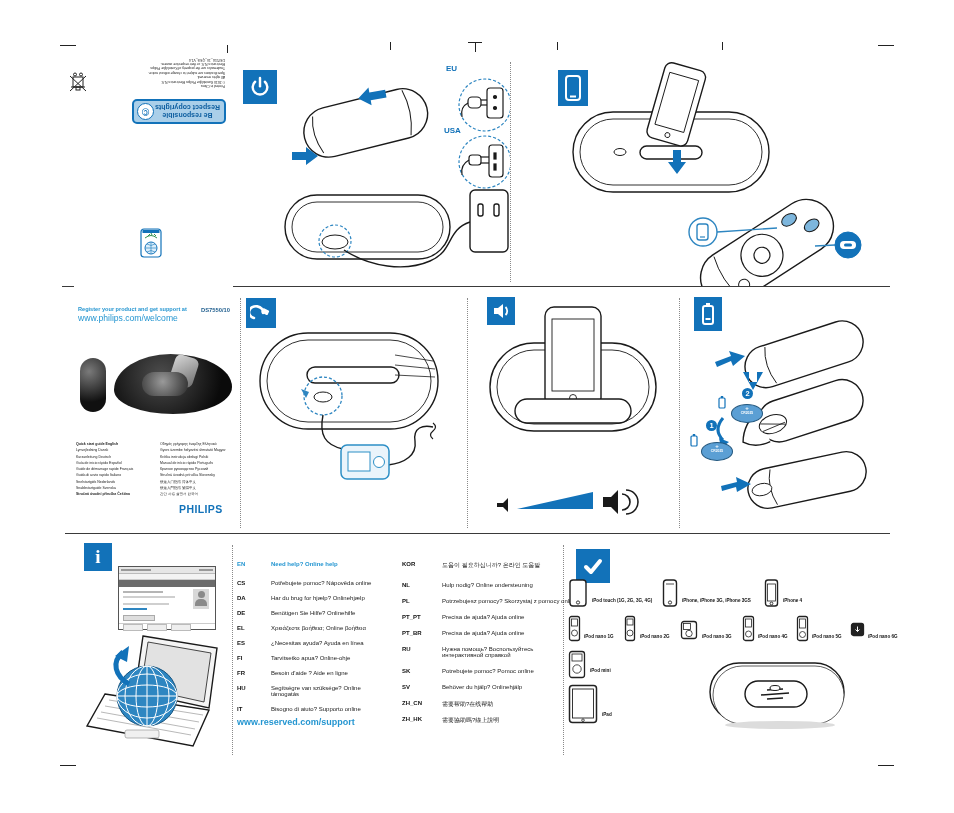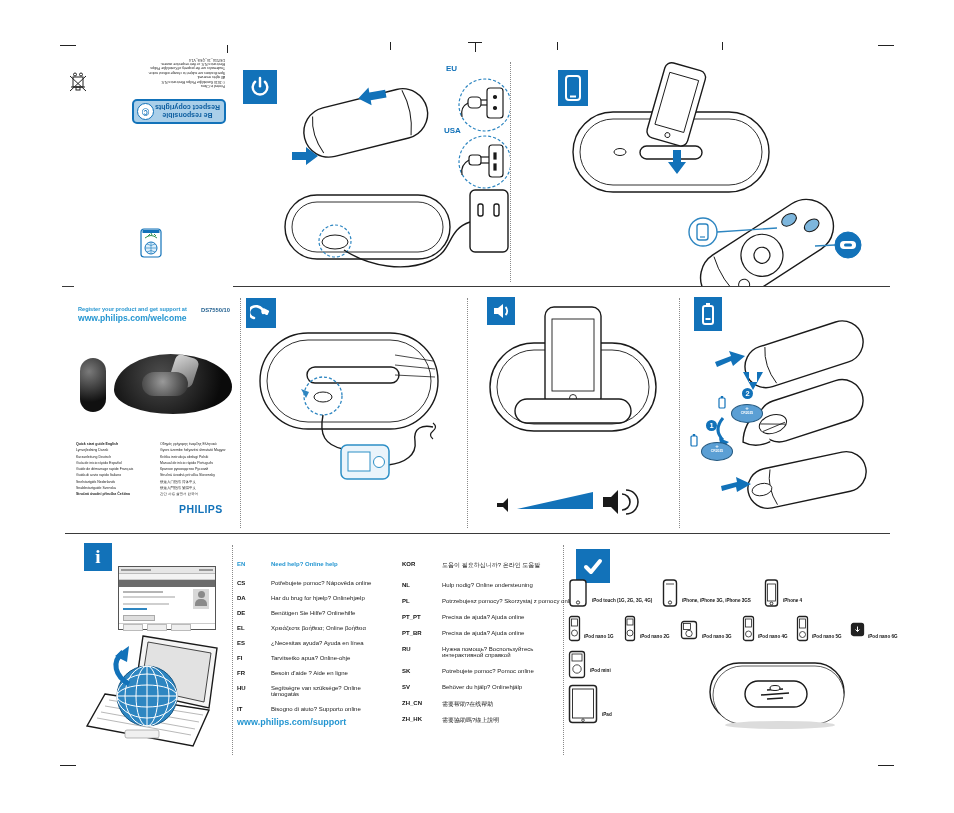--- a/index.html
+++ b/index.html
@@ -194,21 +194,21 @@
 
       <line x1="300" y1="186" x2="320" y2="185" stroke="#2e86c1" stroke-width="1.4"></line>
       <circle cx="333" cy="185" r="13" fill="#1272b9" stroke="#1272b9"></circle>
       <rect x="325" y="181" width="16" height="8" rx="4" fill="#fff"></rect>
       <rect x="329" y="183.5" width="8" height="3" rx="1.5" fill="#1272b9"></rect>
     </svg>
   </div>
 
   <div>
     <div class="ab" style="left:78px;top:306px;font-size:5.6px;font-weight:bold;color:#2596d1">Register your product and get support at</div>
-    <div class="ab blue" style="left:78px;top:313px;font-size:8.6px;font-weight:bold">www.philips.com/welcome</div>
+    <div class="ab blue" style="left:78px;top:313px;font-size:8.6px;font-weight:normal">www.philips.com/welcome</div>
     <div class="ab" style="left:201px;top:307px;font-size:5.8px;color:#1f5e8e;font-weight:bold">DS7550/10</div>
 
     <div class="ab" style="left:78px;top:350px;width:156px;height:68px">
       <div class="ab" style="left:2px;top:8px;width:26px;height:54px;border-radius:13px;background:radial-gradient(circle at 35% 25%, #7a7a7a, #101010 70%)"></div>
       <div class="ab" style="left:36px;top:4px;width:118px;height:60px;border-radius:48% 52% 50% 50%/60% 55% 45% 40%;background:radial-gradient(circle at 40% 35%, #4d4d4d, #0a0a0a 75%)"></div>
       <div class="ab" style="left:94px;top:6px;width:24px;height:30px;border-radius:6px;background:linear-gradient(135deg,#d9d9d9,#6e6e6e);transform:rotate(18deg)"></div>
       <div class="ab" style="left:64px;top:22px;width:46px;height:24px;border-radius:12px;background:radial-gradient(circle at 45% 40%, #9a9a9a, #2a2a2a)"></div>
     </div>
 
     <div class="ab lang" style="left:76px;top:441px;width:72px">
@@ -409,21 +409,21 @@
     <div class="hrow" style="left:237px;top:561px"><span class="code en" style="width:26px">EN</span><span class="htxt en" style="margin-left:8px">Need help? Online help</span></div>
     <div class="hrow" style="left:237px;top:580px"><span class="code" style="width:26px">CS</span><span class="htxt" style="margin-left:8px">Potřebujete pomoc? Nápověda online</span></div>
     <div class="hrow" style="left:237px;top:595px"><span class="code" style="width:26px">DA</span><span class="htxt" style="margin-left:8px">Har du brug for hjælp? Onlinehjælp</span></div>
     <div class="hrow" style="left:237px;top:610px"><span class="code" style="width:26px">DE</span><span class="htxt" style="margin-left:8px">Benötigen Sie Hilfe? Onlinehilfe</span></div>
     <div class="hrow" style="left:237px;top:625px"><span class="code" style="width:26px">EL</span><span class="htxt" style="margin-left:8px">Χρειάζεστε βοήθεια; Online βοήθεια</span></div>
     <div class="hrow" style="left:237px;top:640px"><span class="code" style="width:26px">ES</span><span class="htxt" style="margin-left:8px">¿Necesitas ayuda? Ayuda en línea</span></div>
     <div class="hrow" style="left:237px;top:655px"><span class="code" style="width:26px">FI</span><span class="htxt" style="margin-left:8px">Tarvitsetko apua? Online-ohje</span></div>
     <div class="hrow" style="left:237px;top:670px"><span class="code" style="width:26px">FR</span><span class="htxt" style="margin-left:8px">Besoin d'aide ? Aide en ligne</span></div>
     <div class="hrow" style="left:237px;top:685px"><span class="code" style="width:26px">HU</span><span class="htxt wrap" style="margin-left:8px;width:110px">Segítségre van szüksége? Online támogatás</span></div>
     <div class="hrow" style="left:237px;top:706px"><span class="code" style="width:26px">IT</span><span class="htxt" style="margin-left:8px">Bisogno di aiuto? Supporto online</span></div>
-    <div class="ab blue" style="left:237px;top:717px;font-size:9px;font-weight:bold">www.philips.com/support</div>
+    <div class="ab blue" style="left:237px;top:717px;font-size:9px;font-weight:bold">www.reserved.com/support</div>
 
     <div class="hrow" style="left:402px;top:561px"><span class="code" style="width:34px">KOR</span><span class="htxt" style="margin-left:6px">도움이 필요하십니까? 온라인 도움말</span></div>
     <div class="hrow" style="left:402px;top:582px"><span class="code" style="width:34px">NL</span><span class="htxt" style="margin-left:6px">Hulp nodig? Online ondersteuning</span></div>
     <div class="hrow" style="left:402px;top:598px"><span class="code" style="width:34px">PL</span><span class="htxt" style="margin-left:6px">Potrzebujesz pomocy? Skorzystaj z pomocy online</span></div>
     <div class="hrow" style="left:402px;top:614px"><span class="code" style="width:34px">PT_PT</span><span class="htxt" style="margin-left:6px">Precisa de ajuda? Ajuda online</span></div>
     <div class="hrow" style="left:402px;top:630px"><span class="code" style="width:34px">PT_BR</span><span class="htxt" style="margin-left:6px">Precisa de ajuda? Ajuda online</span></div>
     <div class="hrow" style="left:402px;top:646px"><span class="code" style="width:34px">RU</span><span class="htxt wrap" style="margin-left:6px;width:118px">Нужна помощь? Воспользуйтесь интерактивной справкой</span></div>
     <div class="hrow" style="left:402px;top:668px"><span class="code" style="width:34px">SK</span><span class="htxt" style="margin-left:6px">Potrebujete pomoc? Pomoc online</span></div>
     <div class="hrow" style="left:402px;top:684px"><span class="code" style="width:34px">SV</span><span class="htxt" style="margin-left:6px">Behöver du hjälp? Onlinehjälp</span></div>
     <div class="hrow" style="left:402px;top:700px"><span class="code" style="width:34px">ZH_CN</span><span class="htxt" style="margin-left:6px">需要帮助?在线帮助</span></div>

